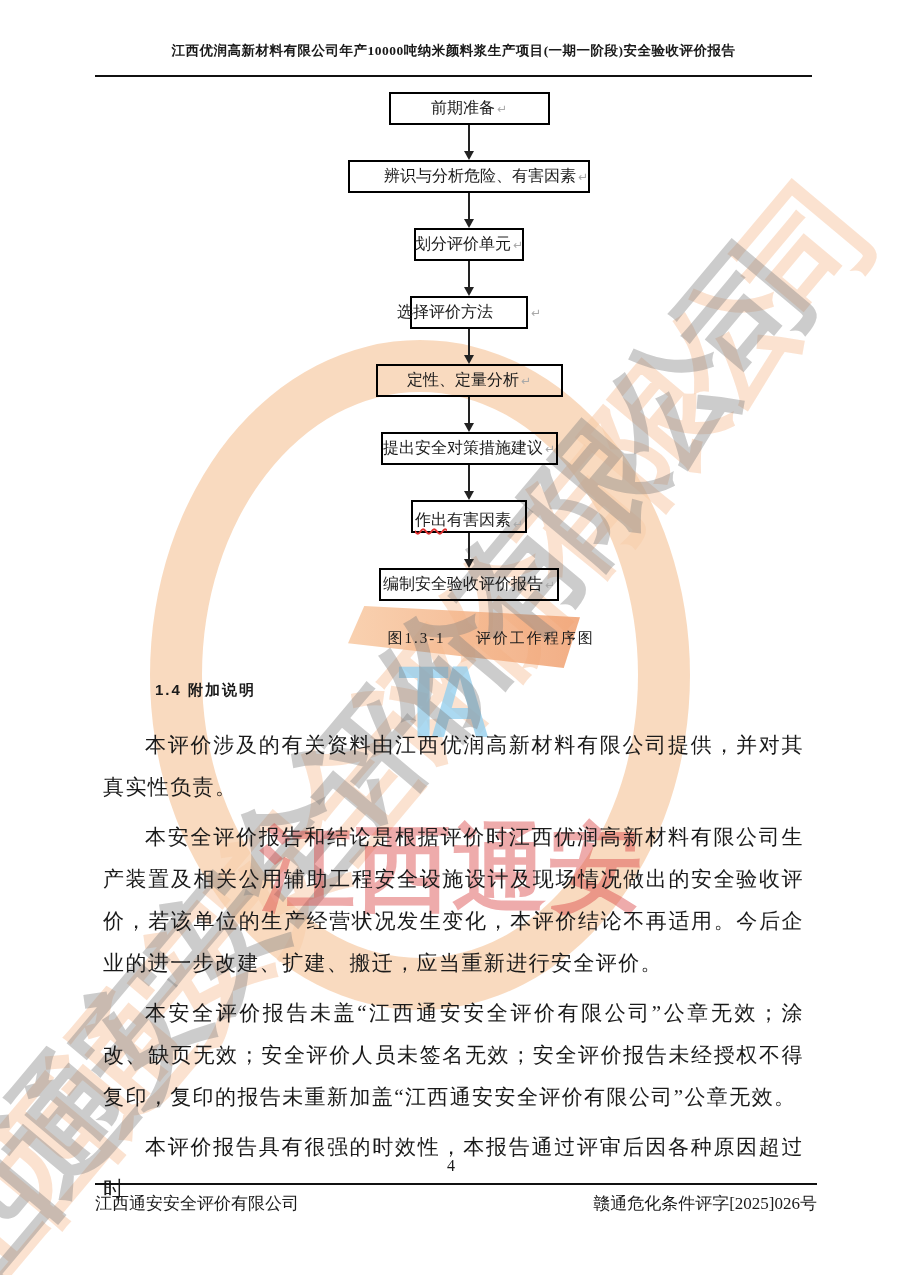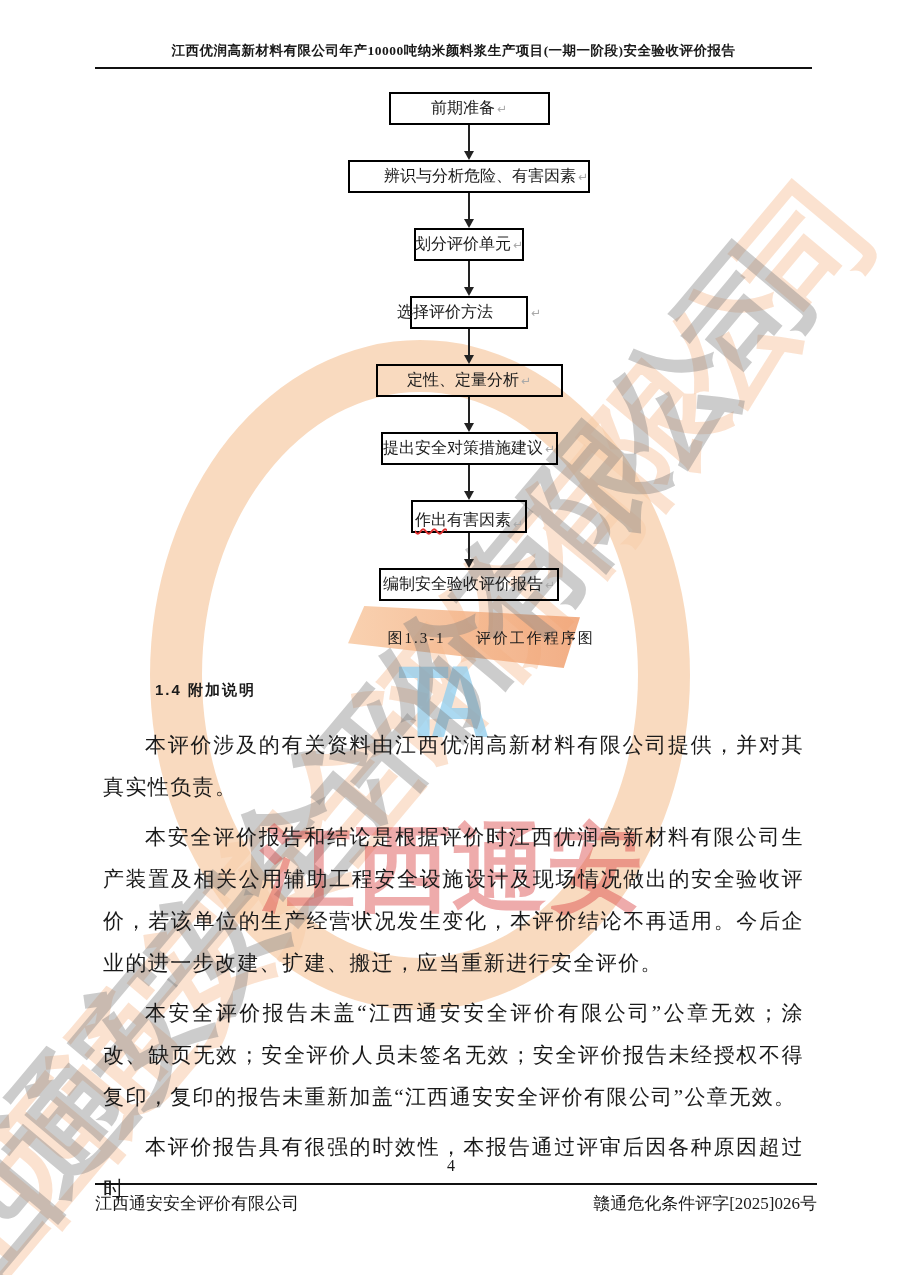--- a/index.html
+++ b/index.html
@@ -64,21 +64,21 @@
     color:rgba(217,68,68,0.45);
     white-space:nowrap;
   }
   
   .hdr{
     position:absolute; left:95px; right:90px; top:42px;
     text-align:center;
     font-size:13.5px;
     font-weight:bold;
     letter-spacing:0.5px;
-    padding-bottom:7px;
+    padding-bottom:15px;
     border-bottom:2.5px solid #111;
   }
   .pgnum{
     position:absolute; left:0; right:0; top:1157px;
     text-align:center; font-size:16px;
   }
   .ftr{
     position:absolute; left:95px; right:85px; top:1183px;
     border-top:2.5px solid #111;
     padding-top:7px;

